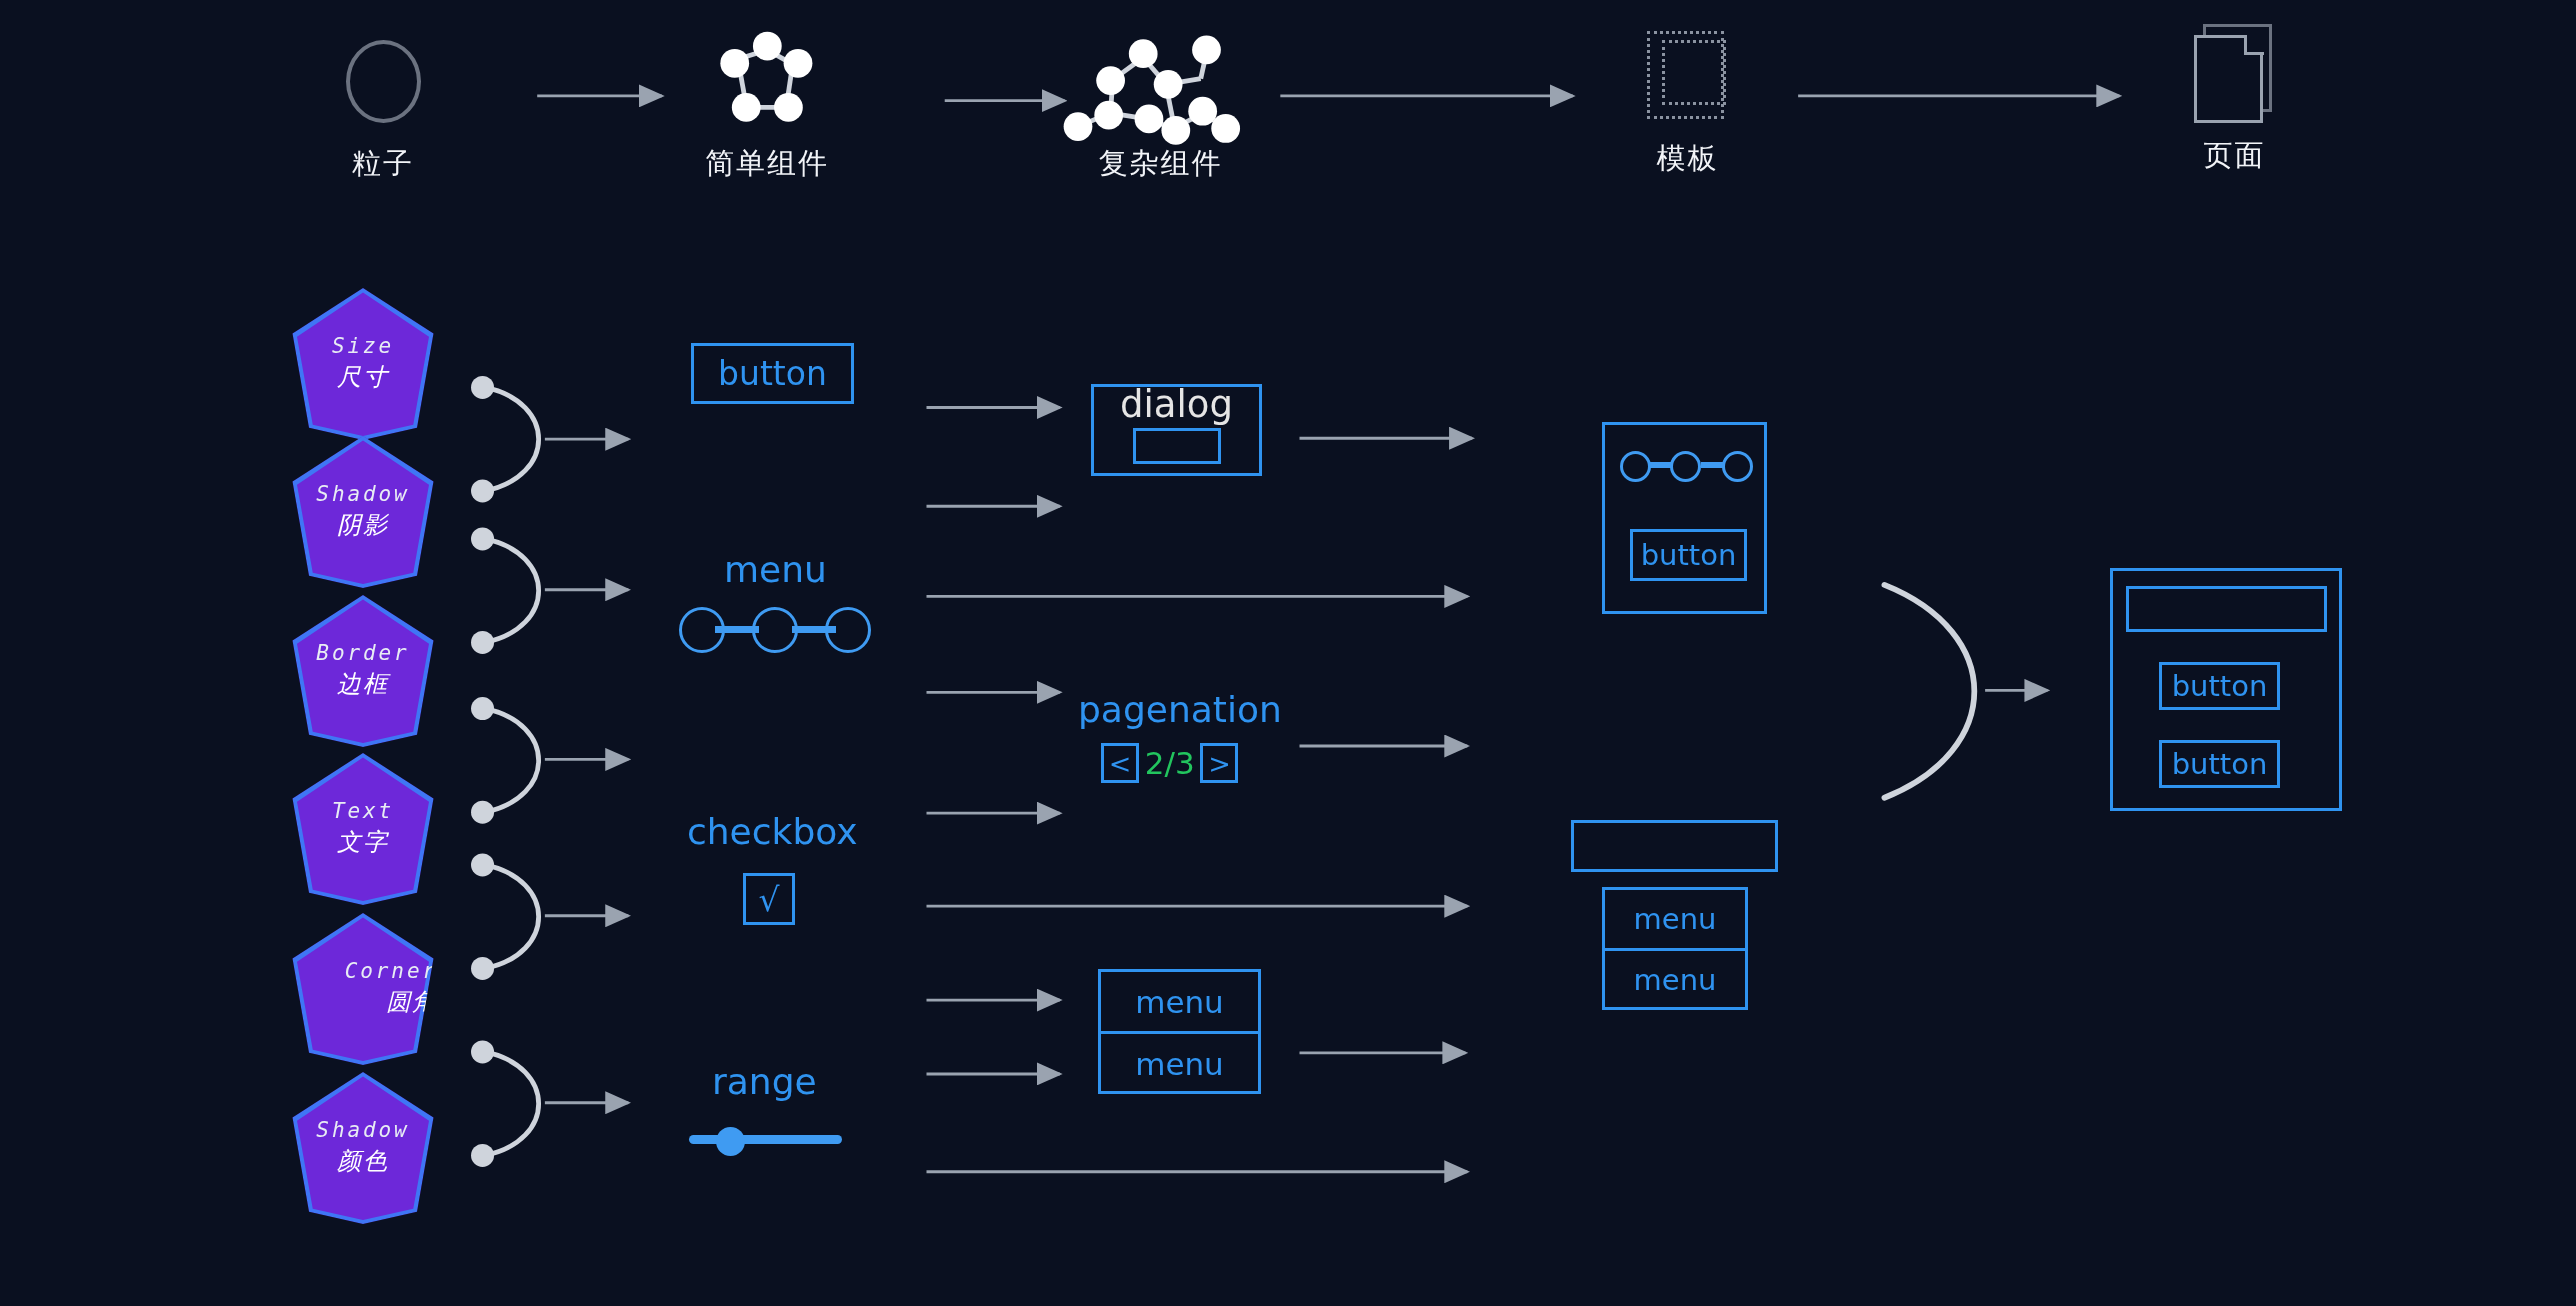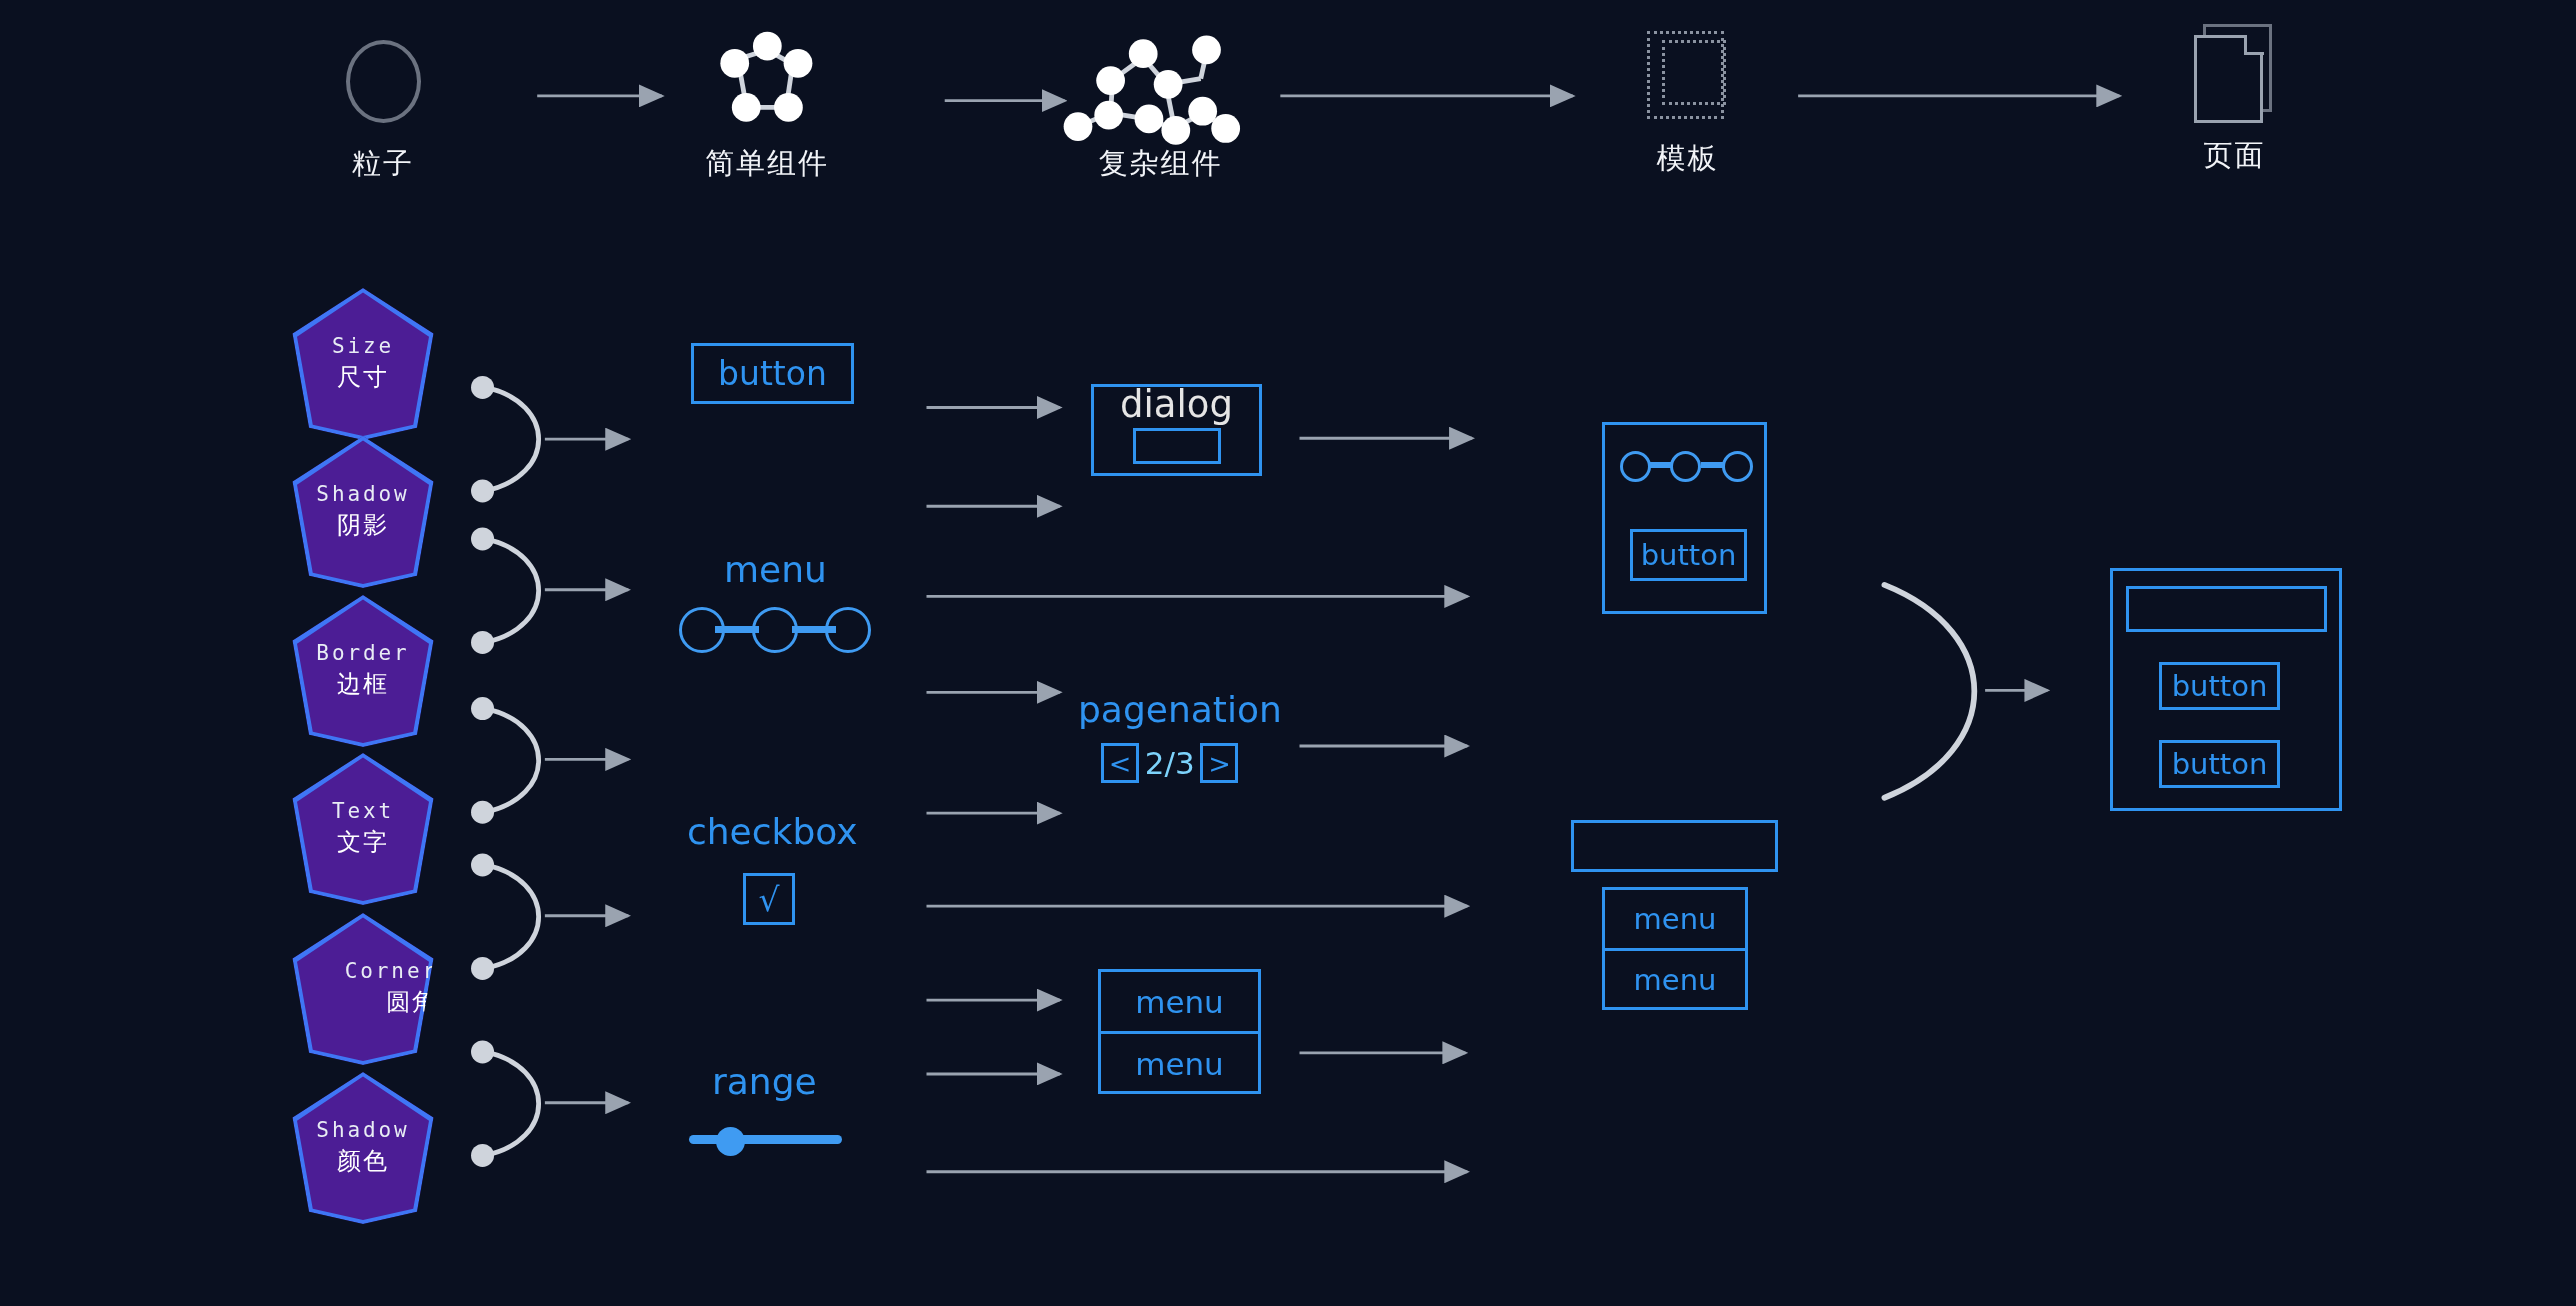--- a/index.html
+++ b/index.html
@@ -46,24 +46,25 @@
     border:3.8px dotted #8b93a1;
   }
 
   
   svg.layer{position:absolute;left:0;top:0;width:2576px;height:1306px;pointer-events:none;}
 
   
   .badge{
     position:absolute;width:150px;height:152px;
     display:flex;flex-direction:column;align-items:center;justify-content:center;
-    background:#4c1d95;
+    background:#6d28d9;
     clip-path:polygon(50% 0%,97% 30%,86% 92%,50% 100%,14% 92%,3% 30%);
     filter:drop-shadow(0 0 6.7px #2f6dff) drop-shadow(0 0 15.3px rgba(47,109,255,.65));
     box-sizing:border-box;
+    font-style:italic;
   }
   .badge .ring{
     position:absolute;left:0;top:0;width:150px;height:152px;
     background:#3f76f5;
     clip-path:polygon(50% 0%,97% 30%,86% 92%,50% 100%,14% 92%,3% 30%,
                       50% 0%,50% 3%,6% 32%,16.5% 90%,50% 97.4%,83.5% 90%,94% 32%,50% 3%);
   }
   .badge .en{
     position:relative;color:#e8ecf4;font-size:21px;letter-spacing:2.9px;line-height:1.1;
     font-family:"DejaVu Sans Mono","Liberation Mono",monospace;
@@ -284,21 +285,21 @@
   <div class="box" style="left:1091px;top:384px;width:171px;height:92px;display:block;">
     <div style="color:#e5e5e5;font-size:37px;text-align:center;margin-top:-3.8px;">dialog</div>
     <div style="width:88px;height:36px;border:3.8px solid #2f93f0;margin:1.9px auto 0;box-sizing:border-box;"></div>
   </div>
 
   <div class="plain-label" style="left:1078px;top:689px;font-size:36px;">pagenation</div>
   <div style="position:absolute;left:1101px;top:743px;height:40px;display:flex;align-items:center;gap:0;">
     <div class="box" style="position:relative;width:38px;height:40px;font-size:27px;">
       <span>&lt;</span>
     </div>
-    <div style="color:#7dd3fc;font-size:31px;padding:0 5.8px;">2/3</div>
+    <div style="color:#22c55e;font-size:31px;padding:0 5.8px;">2/3</div>
     <div class="box" style="position:relative;width:38px;height:40px;font-size:27px;">
       <span>&gt;</span>
     </div>
   </div>
 
   <div style="position:absolute;left:1098px;top:969px;width:163px;height:125px;border:3.8px solid #2f93f0;box-sizing:border-box;">
     <div style="height:59px;display:flex;align-items:center;justify-content:center;color:#2f93f0;font-size:31px;border-bottom:3.8px solid #2f93f0;">
       <span>menu</span>
     </div>
     <div style="height:59px;display:flex;align-items:center;justify-content:center;color:#2f93f0;font-size:31px;">

